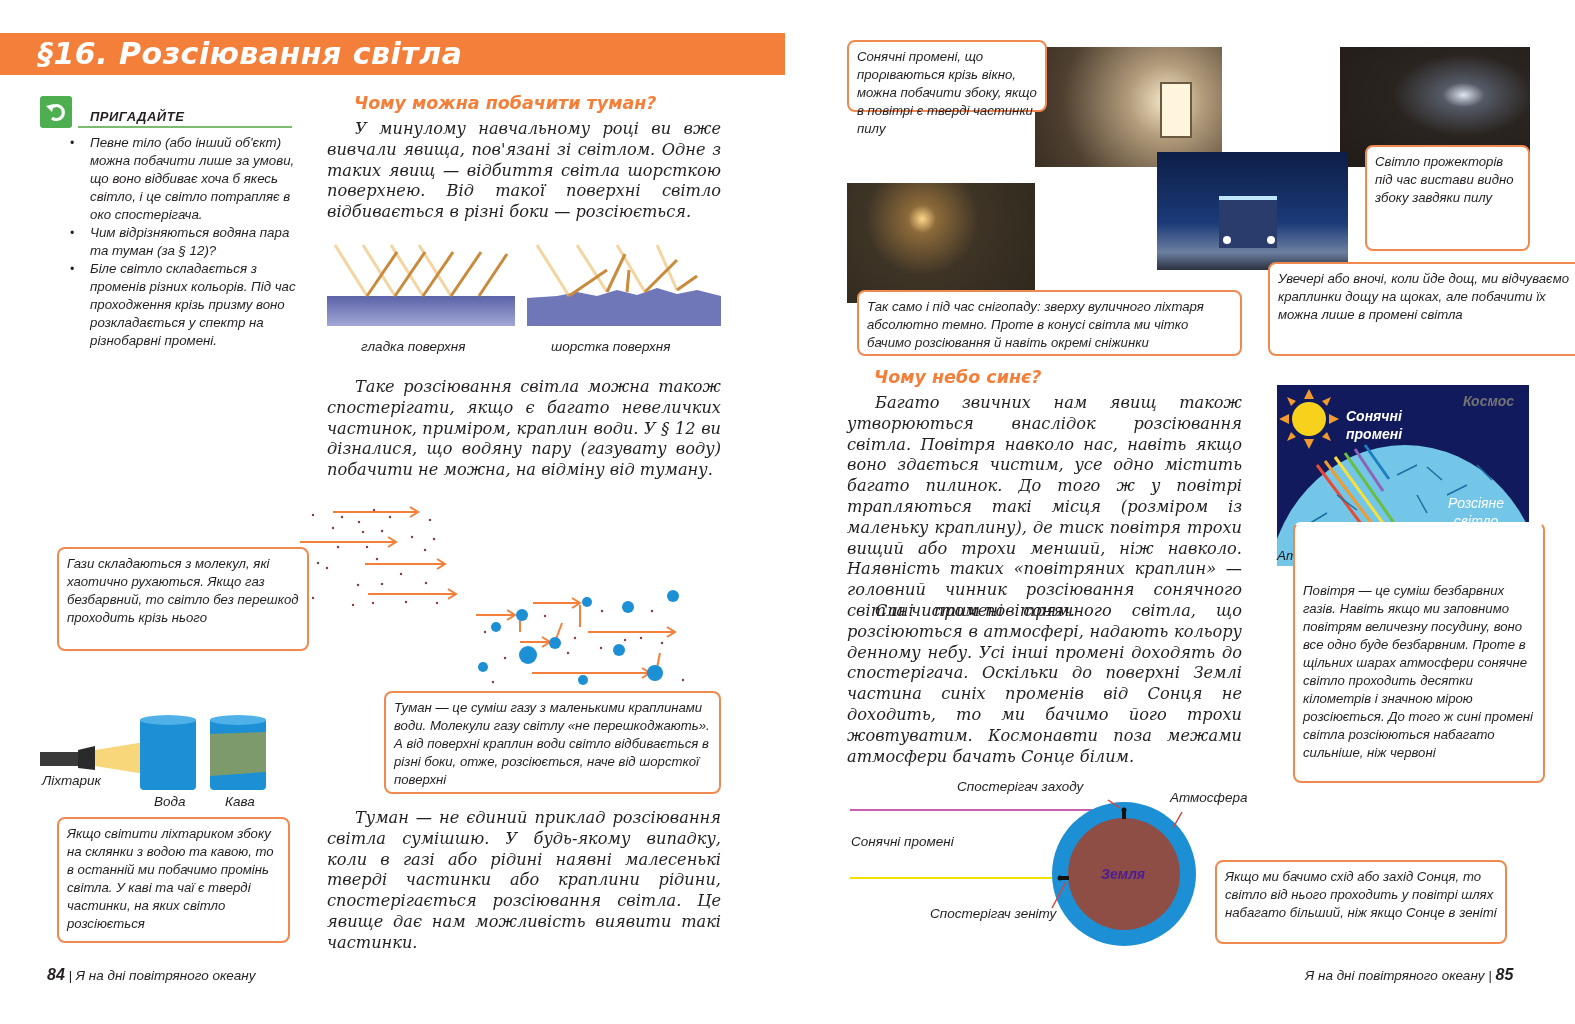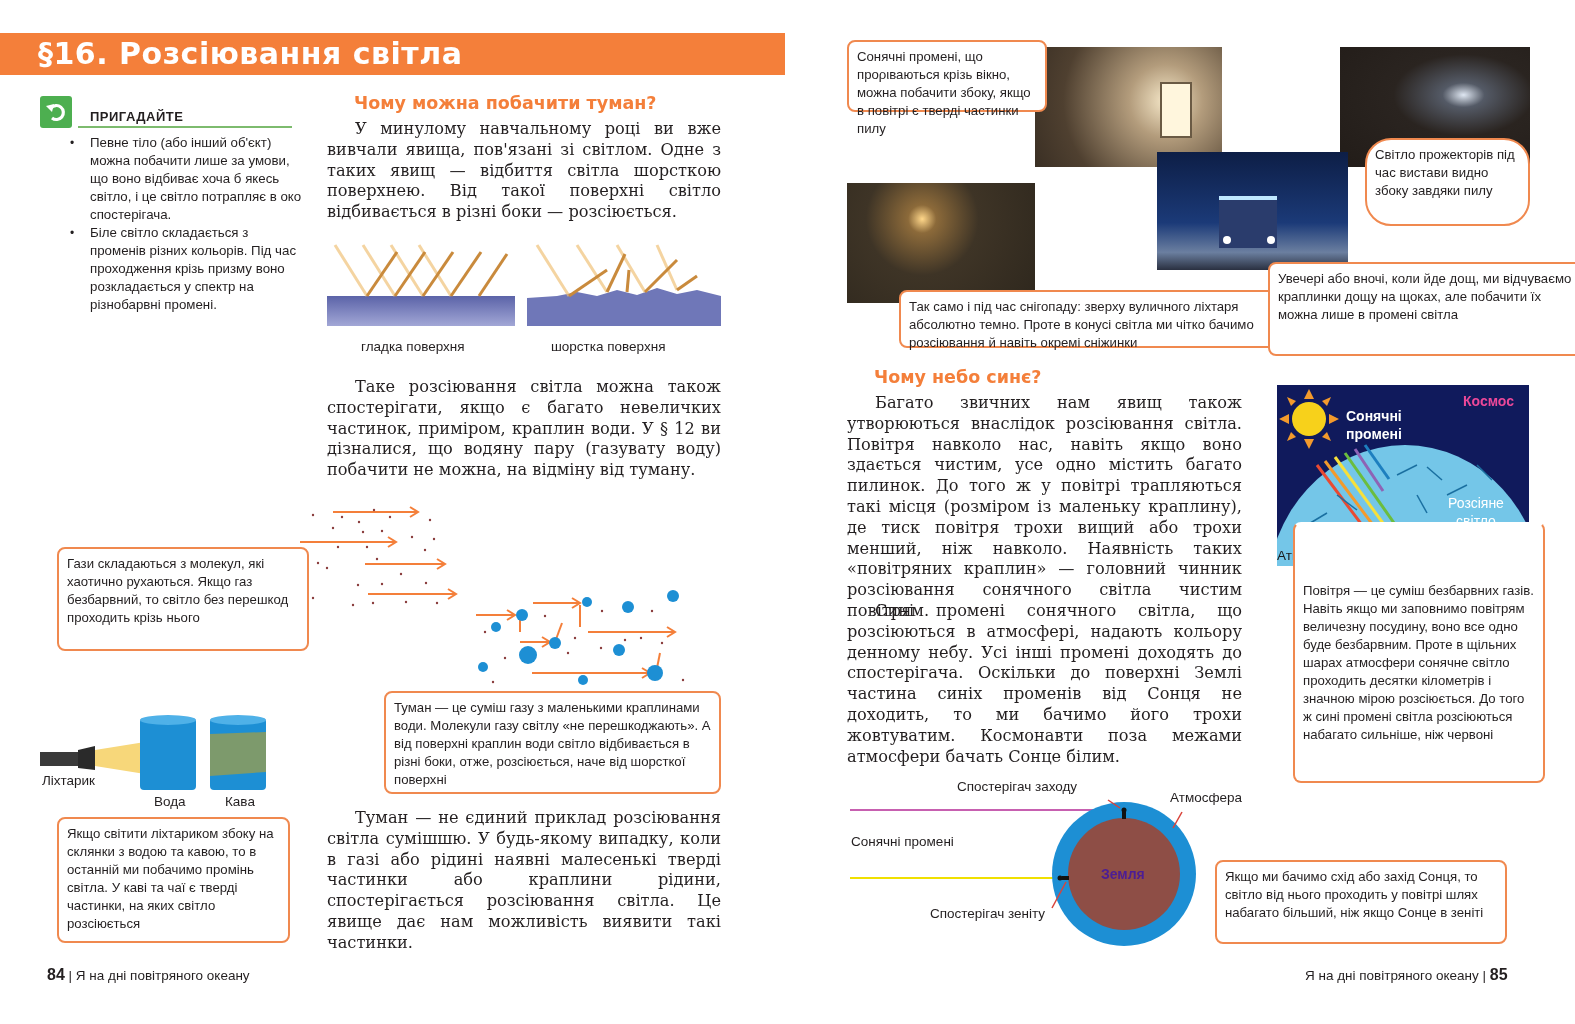--- a/index.html
+++ b/index.html
@@ -1,17 +1,17 @@
 <!DOCTYPE html>
 <html><head>
 <meta charset="utf-8">
 <style>
   html,body{margin:0;padding:0;background:#fff;}
   body{width:1575px;height:1024px;position:relative;overflow:hidden;font-family:"Liberation Sans","DejaVu Sans",sans-serif;color:#231f20;}
-  .abs{position:absolute;}
+  .abs{position:absolute;font-style:italic;}
   .banner{left:0;top:33px;width:785px;height:42px;background:#f47f3a;}
   .banner-title{left:38px;top:36px;font-size:30px;font-weight:bold;color:#fff;letter-spacing:0.5px;font-family:"DejaVu Sans",sans-serif;}
   .recall-icon{left:40px;top:96px;width:32px;height:32px;background:#4daf50;border-radius:3px;display:flex;align-items:center;justify-content:center;}
   .recall-title{left:90px;top:109px;font-size:13px;font-weight:bold;letter-spacing:0.5px;}
   .recall-line{left:78px;top:126px;width:214px;height:2px;background:#7dbb6e;}
   .recall-list{left:70px;top:134px;width:232px;margin:0;padding:0;list-style:none;font-size:13.3px;line-height:18px;}
   .recall-list li{position:relative;padding-left:20px;}
   .recall-list li:before{content:"•";position:absolute;left:0;top:0;font-size:12px;}
   .h-orange{color:#f47f3a;font-weight:bold;font-size:17.5px;font-family:"DejaVu Sans",sans-serif;}
   .serif{font-family:"DejaVu Serif","Liberation Serif",serif;font-size:16.2px;line-height:20.8px;text-align:justify;}
@@ -31,20 +31,21 @@
 <div class="abs recall-icon">
   <svg width="24" height="24" viewBox="0 0 24 24">
       <path d="M7 8 A7 7 0 1 1 8 18" fill="none" stroke="#fff" stroke-width="3.2"></path>
       <polygon points="2,6 10,4 8,12" fill="#fff"></polygon>
     </svg>
 </div>
 <div class="abs recall-title">ПРИГАДАЙТЕ</div>
 <div class="abs recall-line"></div>
 <ul class="abs recall-list">
   <li>Певне тіло (або інший об'єкт) можна побачити лише за умови, що воно відбиває хоча б якесь світло, і це світло потрапляє в око спостерігача.</li>
+  <li>Чим відрізняються водяна пара та туман (за § 12)?</li>
   <li>Біле світло складається з променів різних кольорів. Під час проходження крізь призму воно розкладається у спектр на різнобарвні промені.</li>
 </ul>
 
 <div class="abs h-orange" style="left:354px;top:93px;">Чому можна побачити туман?</div>
 <div class="abs serif indent" style="left:327px;top:119px;width:394px;">У минулому навчальному році ви вже вивчали явища, пов'язані зі світлом. Одне з таких явищ — відбиття світла шорсткою поверхнею. Від такої поверхні світло відбивається в різні боки — розсіюється.</div>
 
 <div class="abs" style="left:327px;top:240px;width:190px;height:88px;">
   <svg width="190" height="88" viewBox="0 0 190 88">
     <defs>
         <linearGradient id="surf" x1="0" y1="0" x2="0" y2="1">
@@ -194,30 +195,30 @@
   <span> | </span>
   <span>Я на дні повітряного океану</span>
 </div>
 
 <div class="abs photo" style="left:1035px;top:47px;width:187px;height:120px;background:radial-gradient(circle at 70% 45%,#f5e7c8 0,#b39c7c 25%,#4f4030 70%,#3a2f24 100%);">
   <div style="position:absolute;left:125px;top:35px;width:28px;height:52px;background:#fff6dd;border:2px solid #6a5a44;"></div>
 </div>
 <div class="abs callout" style="left:847px;top:40px;width:200px;height:72px;">Сонячні промені, що проριваються крізь вікно, можна побачити збоку, якщо в повітрі є тверді частинки пилу</div>
 
 <div class="abs photo" style="left:1340px;top:47px;width:190px;height:120px;background:radial-gradient(ellipse at 65% 40%,#dfe7f2 0,#545a66 12%,#2a2420 40%,#221c18 100%);"></div>
-<div class="abs callout" style="left:1365px;top:138px;width:165px;height:88px;border-radius:26px;">Світло прожекторів під час вистави видно збоку завдяки пилу</div>
+<div class="abs callout" style="left:1365px;top:145px;width:165px;height:106px;">Світло прожекторів під час вистави видно збоку завдяки пилу</div>
 
 <div class="abs photo" style="left:847px;top:183px;width:188px;height:120px;background:radial-gradient(circle at 40% 30%,#ffd78a 0,#8c6a3a 10%,#3e3426 40%,#2e271d 100%);"></div>
 <div class="abs photo" style="left:1157px;top:152px;width:191px;height:118px;background:linear-gradient(180deg,#0d1e46 0,#1b3a78 60%,#6b7fa0 85%,#2a3040 100%);">
   <div style="position:absolute;left:62px;top:44px;width:58px;height:48px;background:#2a3c6c;border-top:4px solid #bfe8ff;"></div>
   <div style="position:absolute;left:66px;top:84px;width:8px;height:8px;border-radius:50%;background:#fff;"></div>
   <div style="position:absolute;left:110px;top:84px;width:8px;height:8px;border-radius:50%;background:#fff;"></div>
 </div>
 
-<div class="abs callout" style="left:899px;top:290px;width:385px;height:58px;">Так само і під час снігопаду: зверху вуличного ліхтаря абсолютно темно. Проте в конусі світла ми чітко бачимо розсіювання й навіть окремі сніжинки</div>
+<div class="abs callout" style="left:857px;top:290px;width:385px;height:66px;">Так само і під час снігопаду: зверху вуличного ліхтаря абсолютно темно. Проте в конусі світла ми чітко бачимо розсіювання й навіть окремі сніжинки</div>
 <div class="abs callout" style="left:1268px;top:262px;width:314px;height:94px;">Увечері або вночі, коли йде дощ, ми відчуваємо краплинки дощу на щоках, але побачити їх можна лише в промені світла</div>
 
 <div class="abs h-orange" style="left:874px;top:367px;">Чому небо синє?</div>
 <div class="abs serif indent" style="left:847px;top:393px;width:395px;">Багато звичних нам явищ також утворюються внаслідок розсіювання світла. Повітря навколо нас, навіть якщо воно здається чистим, усе одно містить багато пилинок. До того ж у повітрі трапляються такі місця (розміром із маленьку краплину), де тиск повітря трохи вищий або трохи менший, ніж навколо. Наявність таких «повітряних краплин» — головний чинник розсіювання сонячного світла чистим повітрям.</div>
 <div class="abs serif indent" style="left:847px;top:601px;width:395px;">Сині промені сонячного світла, що розсіюються в атмосфері, надають кольору денному небу. Усі інші промені доходять до спостерігача. Оскільки до поверхні Землі частина синіх променів від Сонця не доходить, то ми бачимо його трохи жовтуватим. Космонавти поза межами атмосфери бачать Сонце білим.</div>
 
 <div class="abs" style="left:1277px;top:385px;width:252px;height:181px;background:#101a5c;overflow:hidden;">
   <svg width="252" height="181" viewBox="0 0 252 181">
     <ellipse cx="128" cy="210" rx="138" ry="150" fill="#74c6e8"></ellipse>
     <ellipse cx="150" cy="200" rx="70" ry="50" fill="#2a78c0"></ellipse>
@@ -248,21 +249,21 @@
         <line x1="150" y1="82" x2="165" y2="95"></line>
         <line x1="60" y1="110" x2="80" y2="125"></line>
         <line x1="30" y1="140" x2="50" y2="128"></line>
         <line x1="170" y1="110" x2="190" y2="100"></line>
         <line x1="140" y1="110" x2="150" y2="128"></line>
         <line x1="40" y1="160" x2="60" y2="150"></line>
         <line x1="200" y1="80" x2="215" y2="95"></line>
       </g>
   </svg>
 </div>
-<div class="abs" style="left:1463px;top:393px;font-size:14px;font-weight:bold;color:#ec4899;">Космос</div>
+<div class="abs" style="left:1463px;top:393px;font-size:14px;font-weight:bold;color:#737373;">Космос</div>
 <div class="abs" style="left:1346px;top:407px;width:70px;font-size:14px;font-weight:bold;color:#fff;line-height:18px;">Сонячні промені</div>
 <div class="abs" style="left:1440px;top:494px;width:72px;font-size:14px;color:#fff;line-height:18px;text-align:center;">Розсіяне світло</div>
 <div class="abs" style="left:1277px;top:548px;font-size:13.5px;color:#1a1a1a;background:#74c6e8;">Атмосфера</div>
 
 <div class="abs callout" style="left:1293px;top:522px;width:252px;height:261px;padding-top:58px;border-top-color:transparent;">Повітря — це суміш безбарвних газів. Навіть якщо ми заповнимо повітрям величезну посудину, воно все одно буде безбарвним. Проте в щільних шарах атмосфери сонячне світло проходить десятки кілометрів і значною мірою розсіюється. До того ж сині промені світла розсіюються набагато сильніше, ніж червоні</div>
 
 <div class="abs" style="left:848px;top:780px;width:360px;height:170px;">
   <svg width="360" height="170" viewBox="0 0 360 170">
     <line x1="2" y1="30" x2="270" y2="30" stroke="#c760b0" stroke-width="2"></line>
     <line x1="2" y1="98" x2="214" y2="98" stroke="#f0e000" stroke-width="2"></line>

